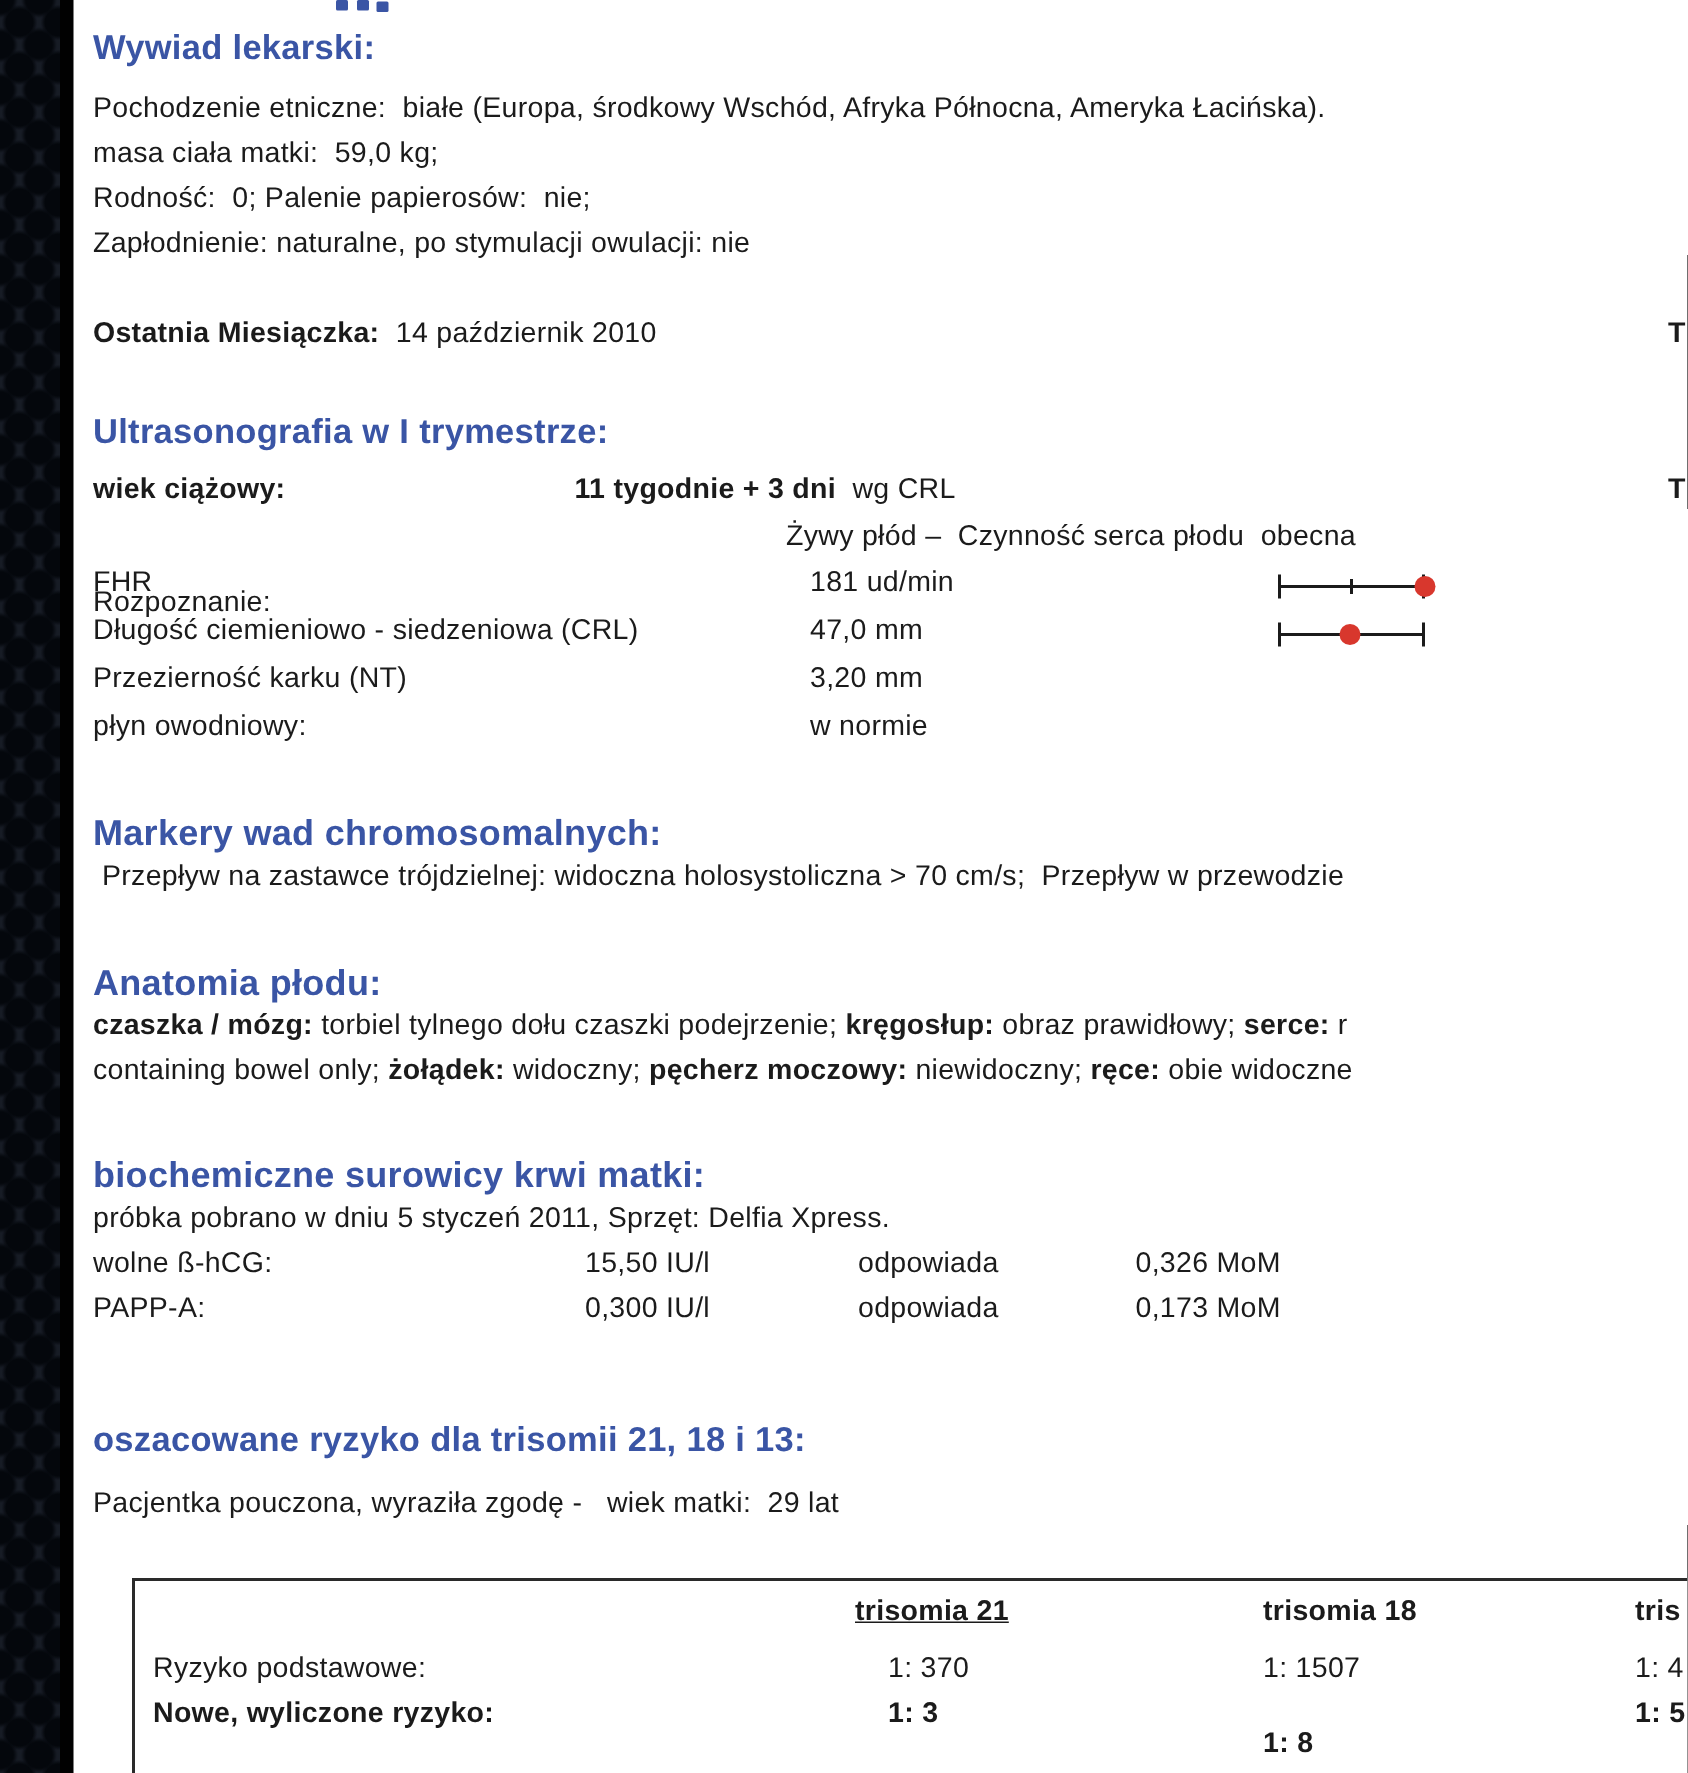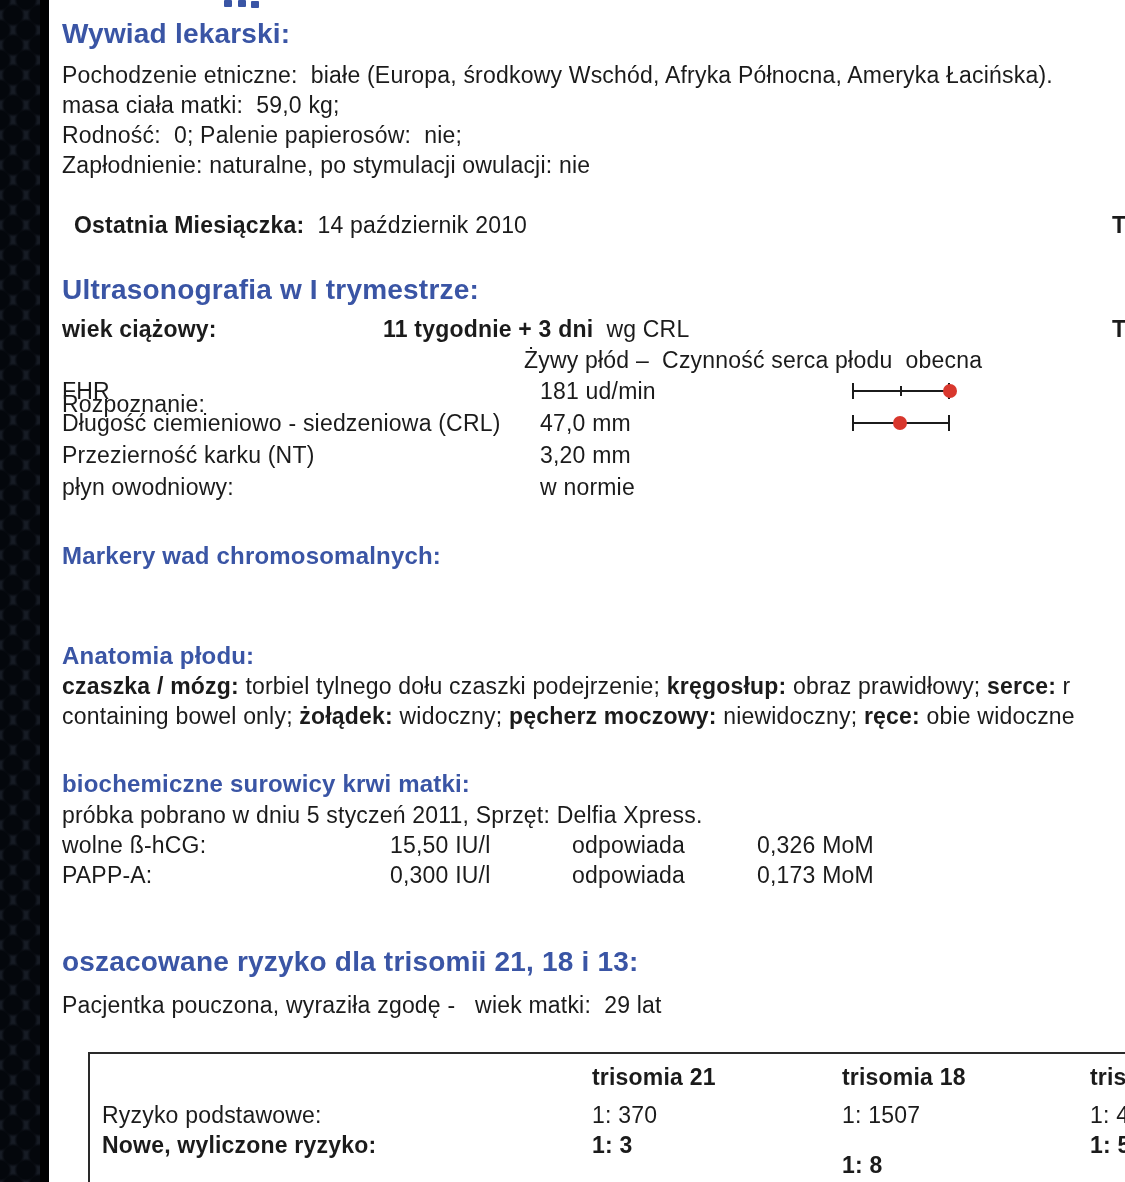--- a/index.html
+++ b/index.html
@@ -13,22 +13,22 @@
     position:absolute; left:0; top:0; width:40px; height:100%;
     background-color:#171c25;
     background-image:
       radial-gradient(circle, #04070c 45%, rgba(23,28,37,0) 60%),
       radial-gradient(circle, #04070c 45%, rgba(23,28,37,0) 60%);
     background-size:26px 30px;
     background-position:0 0,13px 15px;
   }
   .bezel-edge{position:absolute; left:40px; top:0; width:9px; height:100%; background:#010101;}
   .abs{position:absolute; white-space:pre;}
-  .body{font-size:23px; letter-spacing:.2px;}
-  .h1{font-size:28px; font-weight:700; color:var(--blue,#3a55a5); letter-spacing:.2px;}
+  .body{font-size:19px; letter-spacing:.2px;}
+  .h1{font-size:23px; font-weight:700; color:var(--blue,#3a55a5); letter-spacing:.2px;}
   .h2{font-size:24px; font-weight:700; color:var(--blue,#3a55a5); letter-spacing:.2px;}
   .b{font-weight:700;}
   .frag{position:absolute; left:224px; top:0; width:8px; height:7px; background:var(--blue,#3a55a5);
         box-shadow:14px 0 0 var(--blue,#3a55a5), 27px 1px 0 var(--blue,#3a55a5); border-radius:1px;}
   
   .marker{position:absolute; width:98px; height:16px;}
   .marker .mline{position:absolute; left:0; right:0; top:7px; height:2px; background:#1b1b1b;}
   .marker .cap{position:absolute; width:2px; height:16px; top:0; background:#1b1b1b;}
   .marker .cap.l{left:0}
   .marker .cap.r{right:0}
@@ -49,21 +49,21 @@
   <div class="bezel"></div>
   <div class="bezel-edge"></div>
   <span class="frag"></span>
 
   <div class="abs h1" style="left:62px; top:18px;">Wywiad lekarski:</div>
   <div class="abs body" style="left:62px; top:62px;">Pochodzenie etniczne:  białe (Europa, środkowy Wschód, Afryka Północna, Ameryka Łacińska).</div>
   <div class="abs body" style="left:62px; top:92px;">masa ciała matki:  59,0 kg;</div>
   <div class="abs body" style="left:62px; top:122px;">Rodność:  0; Palenie papierosów:  nie;</div>
   <div class="abs body" style="left:62px; top:152px;">Zapłodnienie: naturalne, po stymulacji owulacji: nie</div>
 
-  <div class="abs body" style="left:62px; top:212px;margin-left:12px;"><span class="b">Ostatnia Miesiączka:</span><span>  14 październik 2010</span></div>
+  <div class="abs body" style="left:62px; top:212px;"><span class="b">Ostatnia Miesiączka:</span><span>  14 październik 2010</span></div>
   <div class="abs body b" style="left:1112px; top:212px;">T</div>
 
   <div class="abs h1" style="left:62px; top:274px;">Ultrasonografia w I trymestrze:</div>
 
   <div class="abs body b" style="left:62px; top:316px;">wiek ciążowy:</div>
   <div class="abs body" style="left:383px; top:316px;"><span class="b">11 tygodnie + 3 dni</span><span>  wg CRL</span></div>
   <div class="abs body b" style="left:1112px; top:316px;">T</div>
 
   <div class="abs body" style="left:62px; top:347px;margin-top:44px;">Rozpoznanie:</div>
   <div class="abs body" style="left:524px; top:347px;">Żywy płód –  Czynność serca płodu  obecna</div>
@@ -87,20 +87,21 @@
     <div class="dot" style="left: 49%;"></div>
   </div>
 
   <div class="abs body" style="left:62px; top:442px;">Przezierność karku (NT)</div>
   <div class="abs body" style="left:540px; top:442px;">3,20 mm</div>
 
   <div class="abs body" style="left:62px; top:474px;">płyn owodniowy:</div>
   <div class="abs body" style="left:540px; top:474px;">w normie</div>
 
   <div class="abs h2" style="left:62px; top:542px;">Markery wad chromosomalnych:</div>
+  <div class="abs body" style="left:68px; top:574px;">Przepływ na zastawce trójdzielnej: widoczna holosystoliczna &gt; 70 cm/s;  Przepływ w przewodzie</div>
 
   <div class="abs body" style="left:62px; top:673px;"><span class="b">czaszka / mózg:</span><span> torbiel tylnego dołu czaszki podejrzenie; </span><span class="b">kręgosłup:</span><span> obraz prawidłowy; </span><span class="b">serce:</span><span> r</span></div>
   <div class="abs h2" style="left:62px; top:642px;">Anatomia płodu:</div>
   <div class="abs h2" style="left:62px; top:770px;">biochemiczne surowicy krwi matki:</div>
 
   <div class="abs body" style="left:62px; top:703px;"><span>containing bowel only; </span><span class="b">żołądek:</span><span> widoczny; </span><span class="b">pęcherz moczowy:</span><span> niewidoczny; </span><span class="b">ręce:</span><span> obie widoczne</span></div>
   <div class="abs body" style="left:62px; top:802px;">próbka pobrano w dniu 5 styczeń 2011, Sprzęt: Delfia Xpress.</div>
 
   <div class="abs body" style="left:62px; top:832px;">wolne ß-hCG:</div>
   <div class="abs body" style="left:390px; top:832px;">15,50 IU/l</div>
@@ -109,21 +110,21 @@
 
   <div class="abs body" style="left:62px; top:862px;">PAPP-A:</div>
   <div class="abs body" style="left:390px; top:862px;">0,300 IU/l</div>
   <div class="abs body" style="left:572px; top:862px;">odpowiada</div>
   <div class="abs body" style="left:757px; top:862px;">0,173 MoM</div>
 
   <div class="abs h1" style="left:62px; top:946px;">oszacowane ryzyko dla trisomii 21, 18 i 13:</div>
   <div class="abs body" style="left:62px; top:992px;">Pacjentka pouczona, wyraziła zgodę -   wiek matki:  29 lat</div>
 
   <div class="risk-table">
-    <div class="abs body b" style="left:502px; top:10px;">trisomia 21</div>
+    <div class="abs body b" style="left:480px; top:10px;text-decoration:underline;">trisomia 21</div>
     <div class="abs body b" style="left:752px; top:10px;">trisomia 18</div>
     <div class="abs body b" style="left:1000px; top:10px;">tris</div>
 
     <div class="abs body" style="left:12px; top:48px;">Ryzyko podstawowe:</div>
     <div class="abs body" style="left:502px; top:48px;">1: 370</div>
     <div class="abs body" style="left:752px; top:48px;">1: 1507</div>
     <div class="abs body" style="left:1000px; top:48px;">1: 4</div>
 
     <div class="abs body b" style="left:12px; top:78px;">Nowe, wyliczone ryzyko:</div>
     <div class="abs body b" style="left:502px; top:78px;">1: 3</div>

